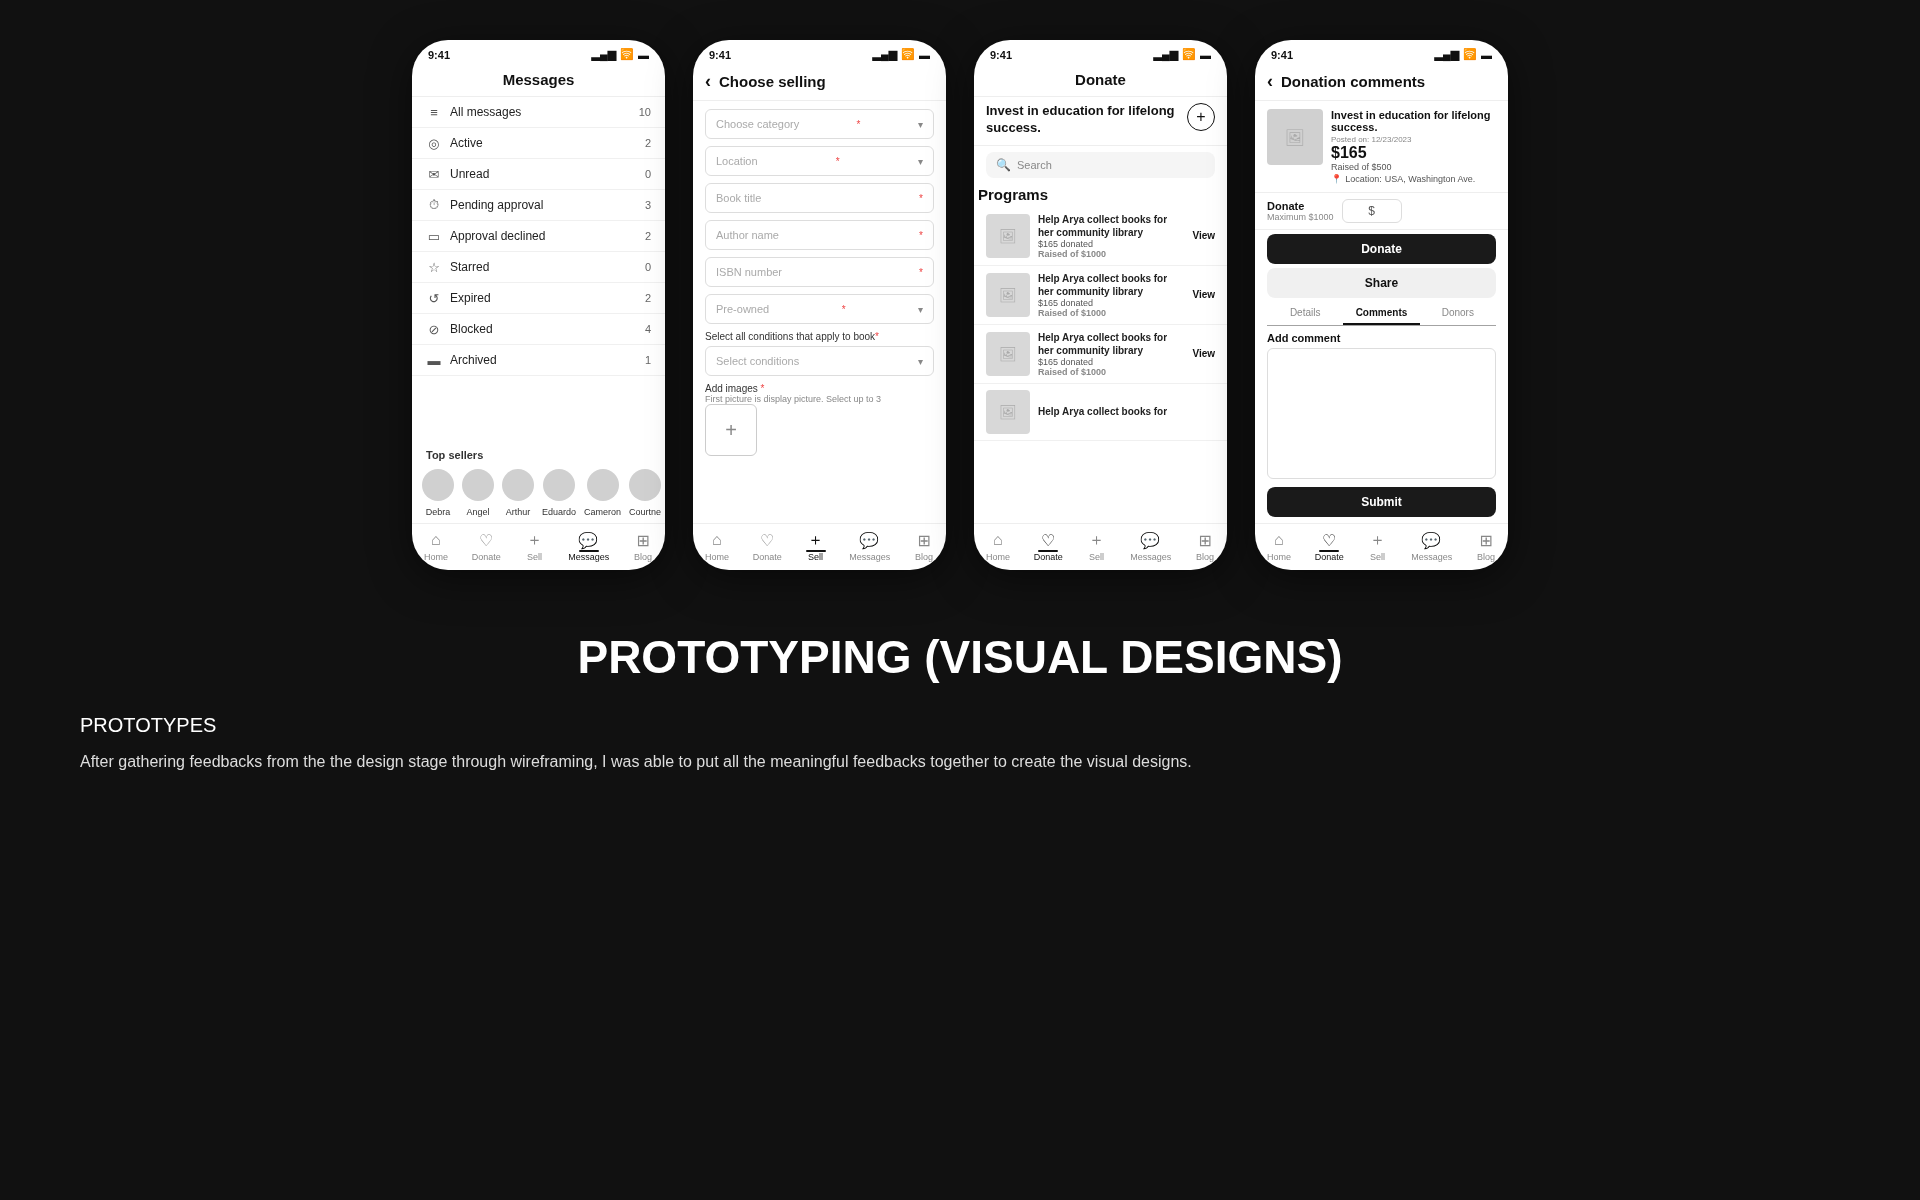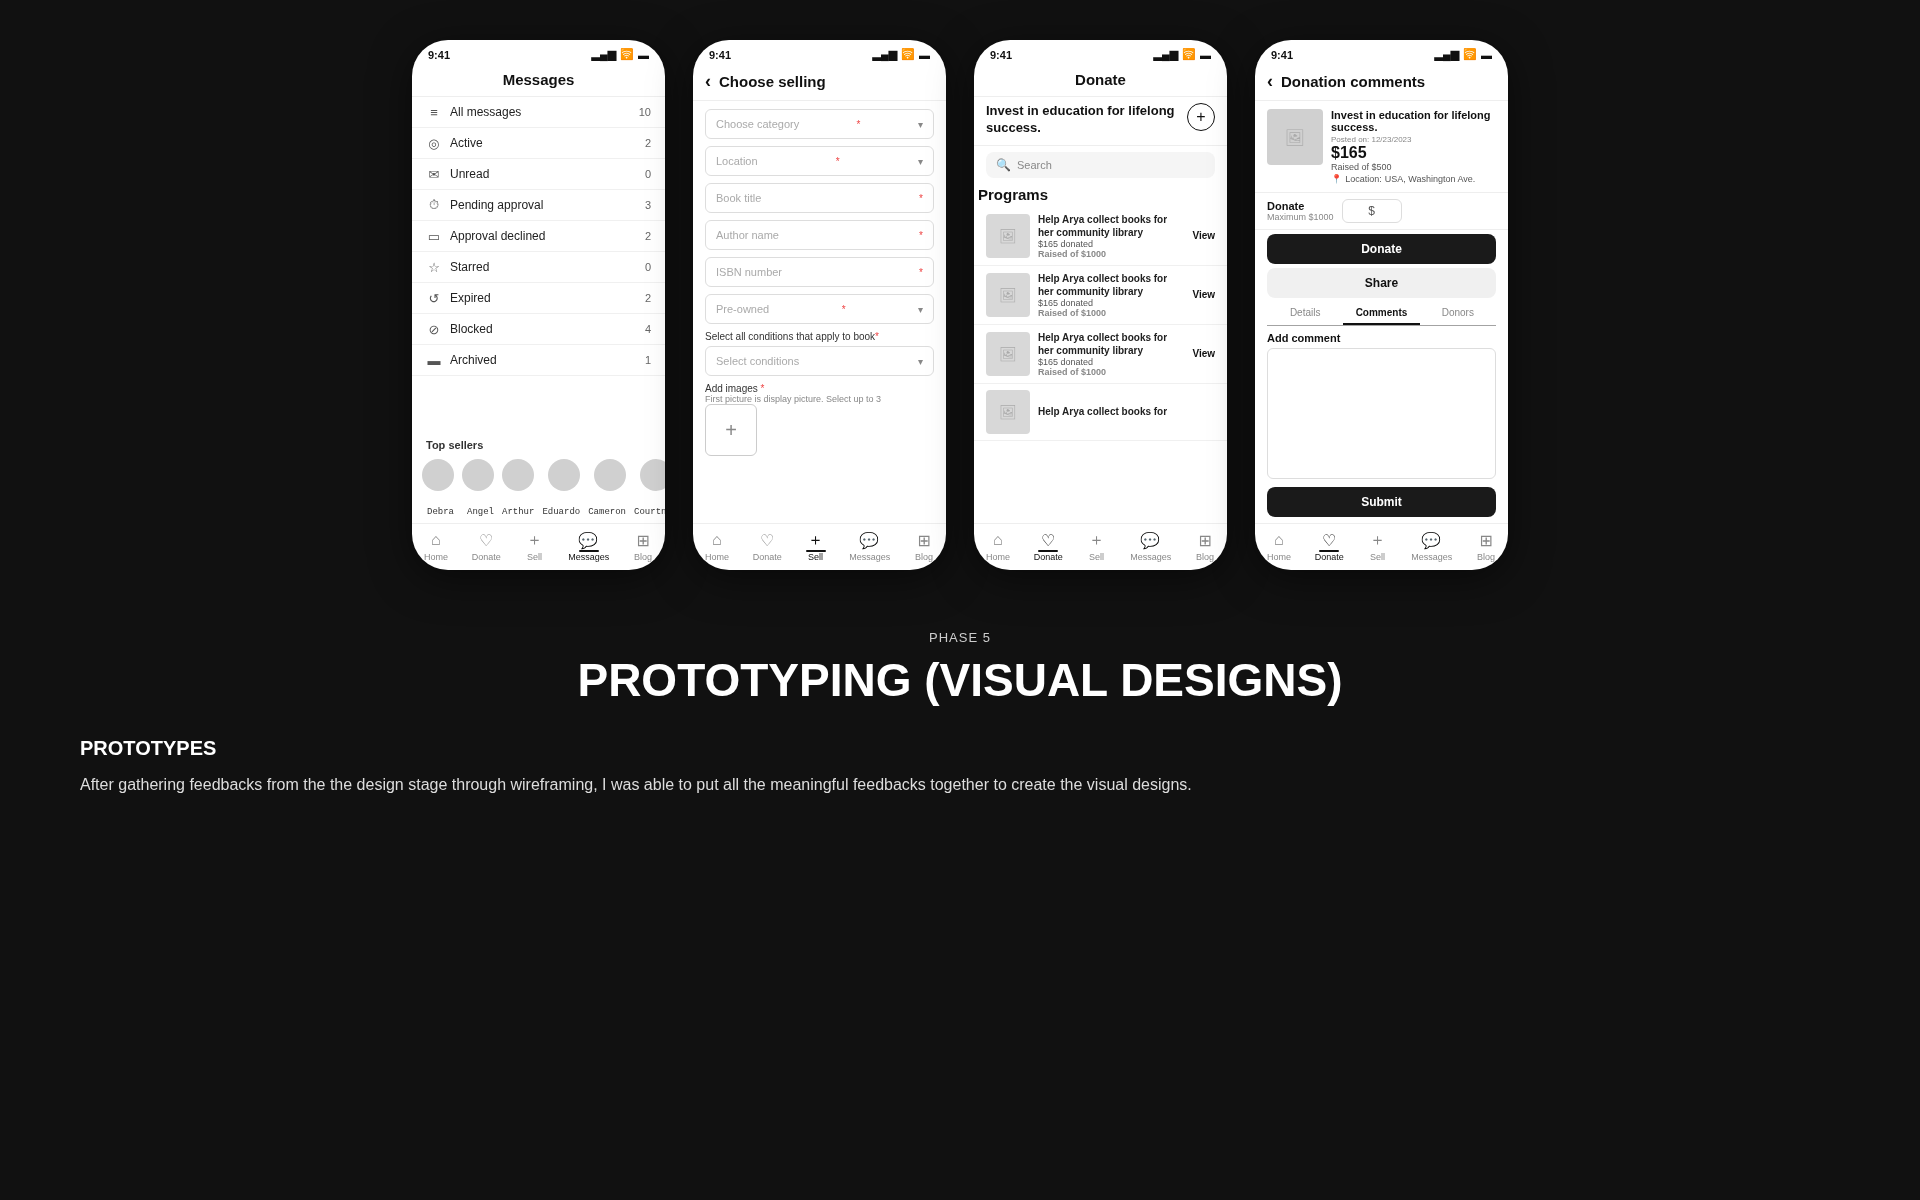--- a/index.html
+++ b/index.html
@@ -113,23 +113,22 @@
     }
     .top-sellers-row {
       display: flex;
       gap: 8px;
       padding: 4px 10px 6px;
       overflow: hidden;
     }
     .seller-item {
       display: flex;
       flex-direction: column;
-      align-items: flex-end;
-      gap: 16px;
-      font-family: Liberation Mono, monospace;
+      align-items: center;
+      gap: 6px;
     }
     .seller-avatar {
       width: 32px;
       height: 32px;
       border-radius: 50%;
       background: #d0d0d0;
     }
     .seller-name { font-size: 9px; color: #333; }
 
     
@@ -438,21 +437,21 @@
     }
     .phase-title {
       text-align: center;
       font-size: 46px;
       font-weight: 900;
       color: #fff;
       margin-bottom: 30px;
     }
     .prototypes-heading {
       font-size: 20px;
-      font-weight: 700;
+      font-weight: 400;
       color: #fff;
       margin-bottom: 12px;
     }
     .prototypes-desc {
       font-size: 16px;
       color: #ddd;
       line-height: 1.6;
       max-width: 1200px;
     }
   </style>
@@ -805,17 +804,16 @@
       <div class="nav-item">
         <div class="nav-icon">⊞</div>
         <span class="nav-label">Blog</span>
       </div>
     </div>
   </div>
 
 </div>
 
 <div class="bottom-section">
-  <div class="phase-label">PHASE 5</div>
   <div class="phase-title">PROTOTYPING (VISUAL DESIGNS)</div>
   <div class="prototypes-heading">PROTOTYPES</div>
   <div class="prototypes-desc">After gathering feedbacks from the the design stage through wireframing, I was able to put all the meaningful feedbacks together to create the  visual designs.</div>
 </div>
 
 </body></html>

